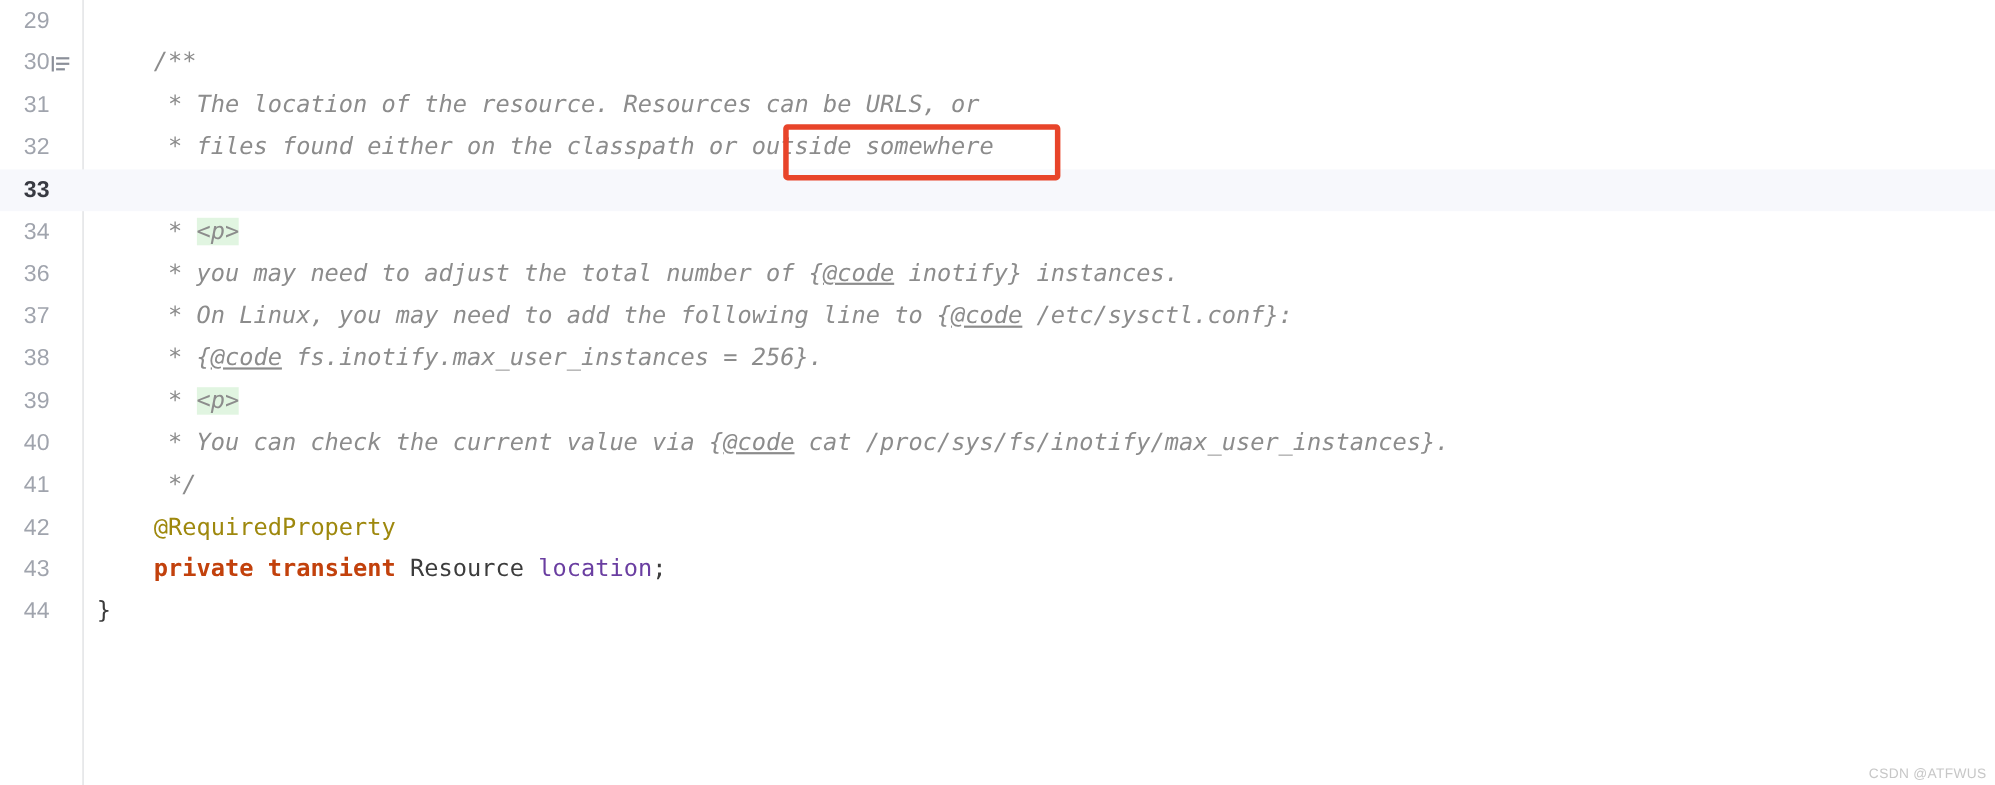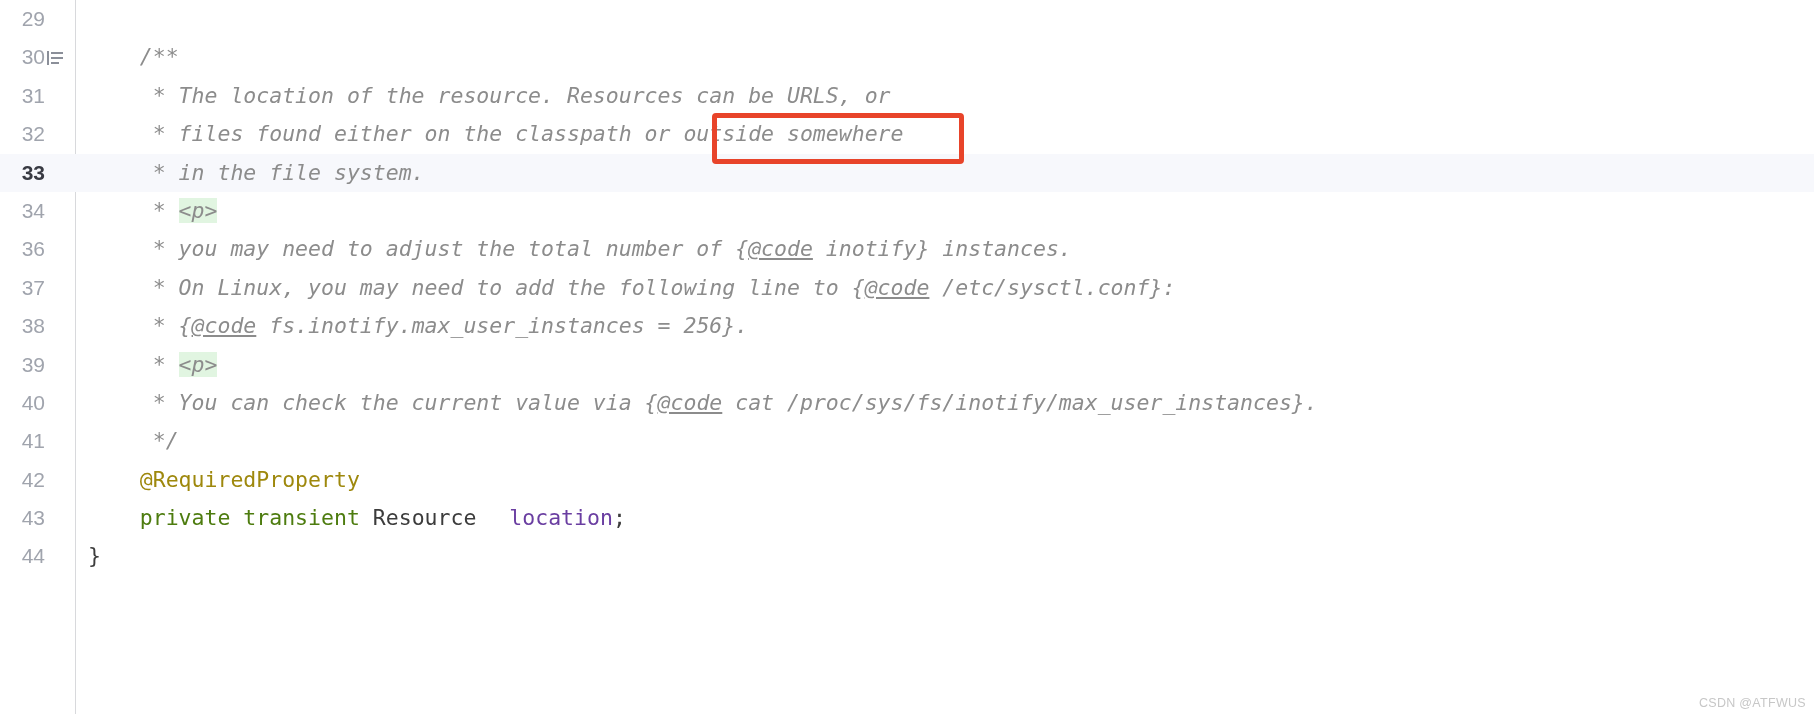--- a/index.html
+++ b/index.html
@@ -60,23 +60,23 @@
     left:88px;
     top:0;
     white-space:pre;
     font-size:21.5px;
     font-family:"DejaVu Sans Mono","Liberation Mono",monospace;
   }
   .cmt{ color:#8c8c8c; font-style:italic; }
   .tag{ color:#8c8c8c; font-style:italic; background:#e1f5e1; }
   .codetag{ color:#8c8c8c; font-style:italic; text-decoration:underline; }
   .anno{ color:#9e880d; }
-  .kw{ color:#4d7c0f; font-weight:400; }
+  .kw{ color:#c2410c; font-weight:700; }
   .typ{ color:#3c3c3c; }
-  .fld{ color:#6a3ea1;margin-left:20px; }
+  .fld{ color:#6a3ea1; }
   .plain{ color:#3c3c3c; }
   .redbox{
     position:absolute;
     border:5px solid #e8442a;
     border-radius:4px;
     box-sizing:border-box;
     pointer-events:none;
   }
   .watermark{
     position:absolute;
@@ -98,21 +98,21 @@
   <div class="lines" id="lines-root">
       <div class="line"><span class="lnum">29</span><span class="code"></span></div>
       <div class="line"><span class="lnum">30</span><span class="foldmark"><svg width="20" height="16" viewBox="0 0 20 16">
             <rect x="2" y="1" width="2" height="14" fill="#8b8f99"></rect>
             <rect x="6" y="2" width="12" height="2" fill="#8b8f99"></rect>
             <rect x="6" y="7" width="12" height="2" fill="#8b8f99"></rect>
             <rect x="6" y="12" width="8" height="2" fill="#8b8f99"></rect>
           </svg></span><span class="code"><span class="cmt">    /**</span></span></div>
       <div class="line"><span class="lnum">31</span><span class="code"><span class="cmt">     * The location of the resource. Resources can be URLS, or</span></span></div>
       <div class="line"><span class="lnum">32</span><span class="code"><span class="cmt">     * files found either on the classpath or outside somewhere</span></span></div>
-      <div class="line current"><span class="lnum">33</span><span class="code"><span class="cmt">     * in the file system.</span></span></div>
+      <div class="line current"><span class="lnum">33</span></div>
       <div class="line"><span class="lnum">34</span><span class="code"><span class="cmt">     * </span><span class="tag">&lt;p&gt;</span></span></div>
       <div class="line"><span class="lnum">36</span><span class="code"><span class="cmt">     * you may need to adjust the total number of {</span><span class="codetag">@code</span><span class="cmt"> inotify} instances.</span></span></div>
       <div class="line"><span class="lnum">37</span><span class="code"><span class="cmt">     * On Linux, you may need to add the following line to {</span><span class="codetag">@code</span><span class="cmt"> /etc/sysctl.conf}:</span></span></div>
       <div class="line"><span class="lnum">38</span><span class="code"><span class="cmt">     * {</span><span class="codetag">@code</span><span class="cmt"> fs.inotify.max_user_instances = 256}.</span></span></div>
       <div class="line"><span class="lnum">39</span><span class="code"><span class="cmt">     * </span><span class="tag">&lt;p&gt;</span></span></div>
       <div class="line"><span class="lnum">40</span><span class="code"><span class="cmt">     * You can check the current value via {</span><span class="codetag">@code</span><span class="cmt"> cat /proc/sys/fs/inotify/max_user_instances}.</span></span></div>
       <div class="line"><span class="lnum">41</span><span class="code"><span class="cmt">     */</span></span></div>
       <div class="line"><span class="lnum">42</span><span class="code"><span class="plain">    </span><span class="anno">@RequiredProperty</span></span></div>
       <div class="line"><span class="lnum">43</span><span class="code"><span class="plain">    </span><span class="kw">private</span><span class="plain"> </span><span class="kw">transient</span><span class="plain"> </span><span class="typ">Resource</span><span class="plain"> </span><span class="fld">location</span><span class="plain">;</span></span></div>
       <div class="line"><span class="lnum">44</span><span class="code"><span class="plain">}</span></span></div>

